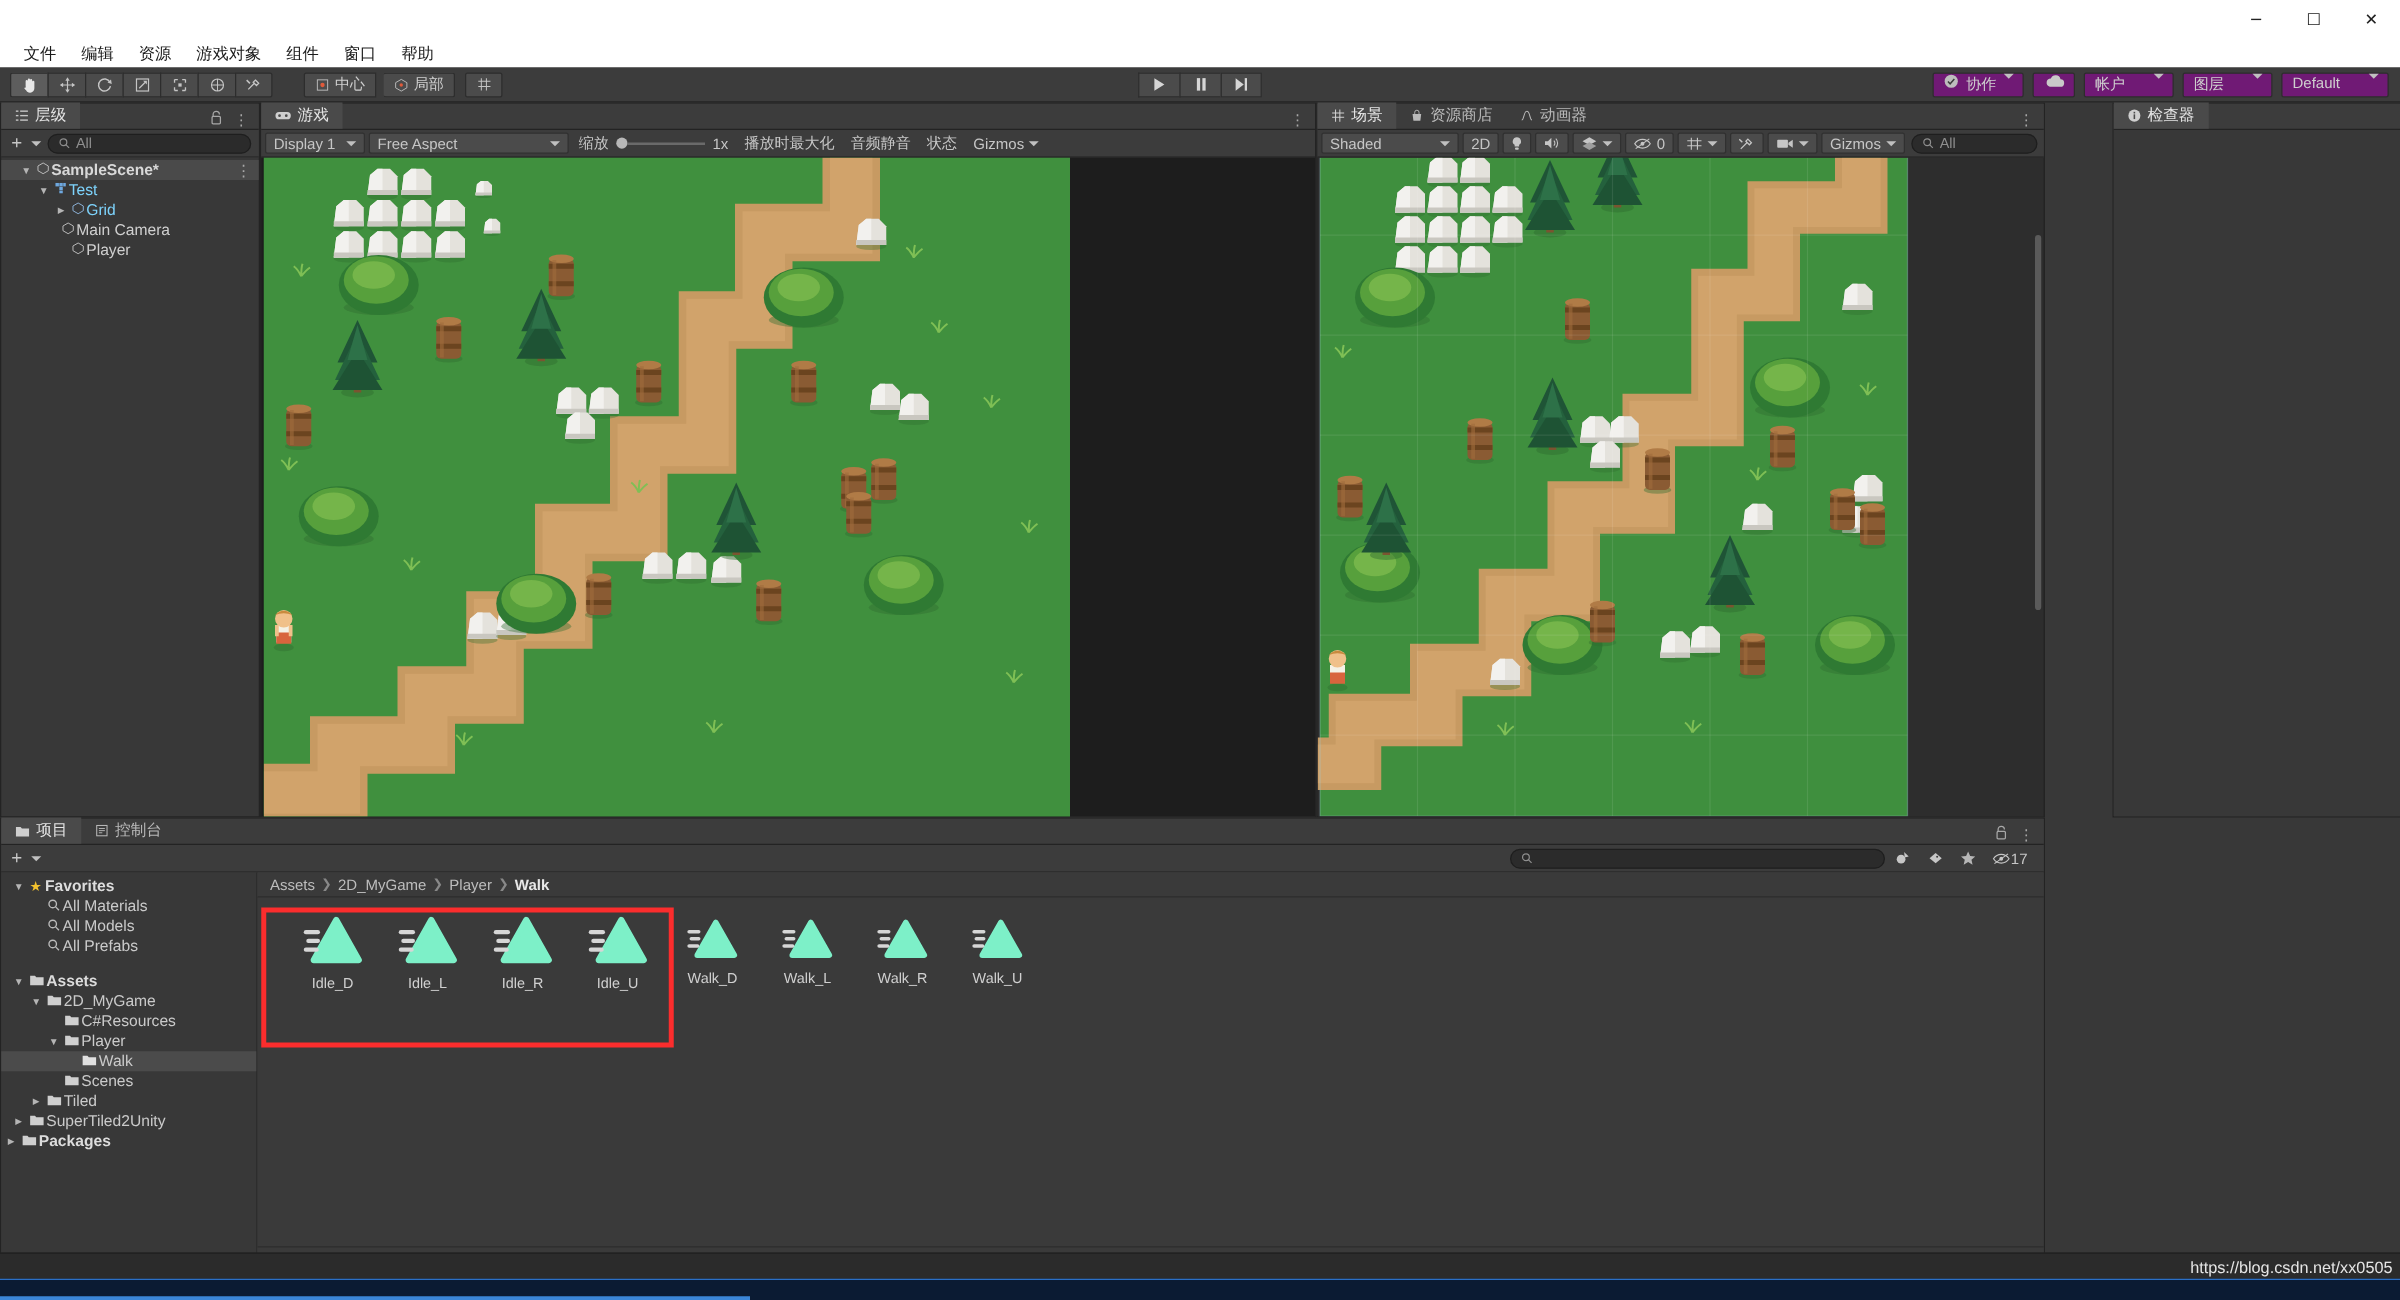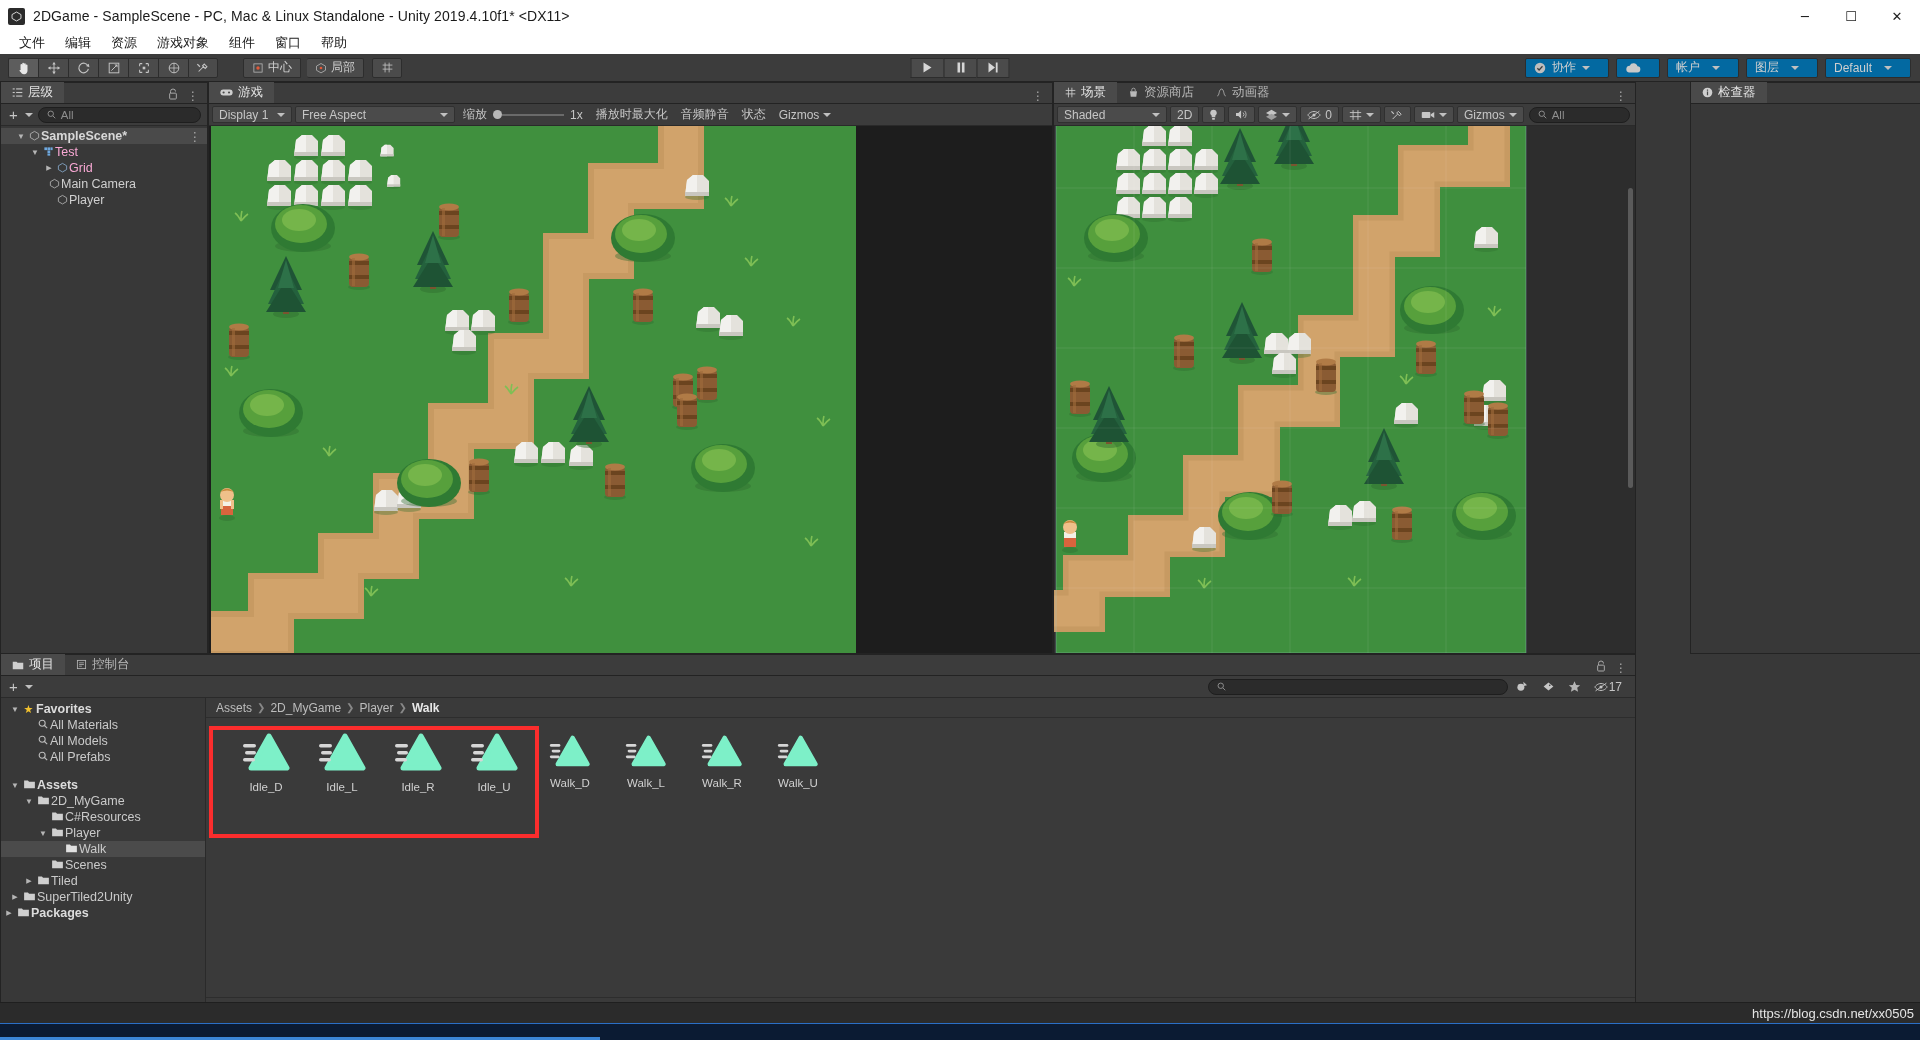--- a/index.html
+++ b/index.html
@@ -66,23 +66,23 @@
     display: flex; align-items: center;
   }
   .play-btn {
     width: 33px; height: 20px; background: #4b4b4b; border: 1px solid #2d2d2d;
     border-right: none; display: flex; align-items: center; justify-content: center;
     color: #d6d6d6; font-size: 11px;
   }
   .play-btn:last-child { border-right: 1px solid #2d2d2d; }
   .tb-right { margin-left: auto; display: flex; align-items: center; gap: 7px; padding-right: 9px; }
   .drop-btn {
-    height: 20px; background: #0369a1; border: 1px solid #2d2d2d; border-radius: 2px;
-    display: flex; align-items: center; gap: 6px; color: #cfcfcf; font-size: 12px;
-    padding: 0 18px 0 8px; min-width: 58px;
+    height: 20px; background: #701a75; border: 1px solid #2d2d2d; border-radius: 2px;
+    display: flex; align-items: flex-start; gap: 6px; color: #cfcfcf; font-size: 12px;
+    padding: 0 7px 0 8px; min-width: 58px;
   }
   .caret { width: 0; height: 0; border-left: 4px solid transparent; border-right: 4px solid transparent;
            border-top: 4px solid #c0c0c0; margin-left: auto; }
 
   
   .panel { position: absolute; background: #383838; border: 1px solid #232323; }
   .panel-tabs {
     height: 21px; background: #3c3c3c; display: flex; align-items: flex-end;
     border-bottom: 1px solid #232323; position: relative;
   }
@@ -108,21 +108,21 @@
 
   
   #hierarchy { left: 0; top: 82px; width: 208px; height: 572px; }
   .hier-row {
     height: 16px; display: flex; align-items: center; font-size: 12.5px;
     color: #cfcfcf; padding-left: 4px; white-space: nowrap;
   }
   .hier-row.sel { background: #4a4a4a; }
   .arrow { width: 12px; color: #b5b5b5; font-size: 8px; display: inline-block; text-align: center; }
   .go-icon { width: 14px; display: inline-block; text-align: center; color: #b9b9b9; font-size: 11px; }
-  .prefab { color: #f9a8d4; }
+  .prefab { color: #7dd3fc; }
   .scene-name { font-weight: bold; color: #d8d8d8; }
 
   
   #gameview { left: 208px; top: 82px; width: 845px; height: 572px; }
   .view-body { position: relative; width: 100%; height: calc(100% - 43px); background: #1d1d1d; overflow: hidden; }
   .game-canvas { position: absolute; left: 2px; top: 0; width: 645px; height: 529px; overflow: hidden; background: #3f8f3e; }
 
   
   #sceneview { left: 1053px; top: 82px; width: 583px; height: 572px; }
   .scene-canvas { position: absolute; left: 0; top: 0; width: 581px; height: 529px; background: #262626; overflow: hidden; }
@@ -188,28 +188,20 @@
     position: absolute; right: 1px; top: 24px; bottom: 2px; width: 5px;
   }
   .vscroll i { display: block; background: #5a5a5a; border-radius: 3px; width: 5px; }
 </style>
 </head>
 <body>
 
 <div class="app">
 
   <div class="titlebar">
-    <div class="title-left">
-      <div class="unity-logo">
-        <svg width="11" height="11" viewBox="0 0 16 16">
-            <polygon points="8,1.5 14.5,5.2 14.5,10.8 8,14.5 1.5,10.8 1.5,5.2" fill="none" stroke="#dadada" stroke-width="1.4"></polygon>
-          </svg>
-      </div>
-      <span class="title-text">2DGame - SampleScene - PC, Mac &amp; Linux Standalone - Unity 2019.4.10f1* &lt;DX11&gt;</span>
-    </div>
     <div class="win-buttons">
       <div class="win-btn">─</div>
       <div class="win-btn">☐</div>
       <div class="win-btn close">✕</div>
     </div>
   </div>
 
   <div class="menubar">
     <div class="menu-item">文件</div>
     <div class="menu-item">编辑</div>

